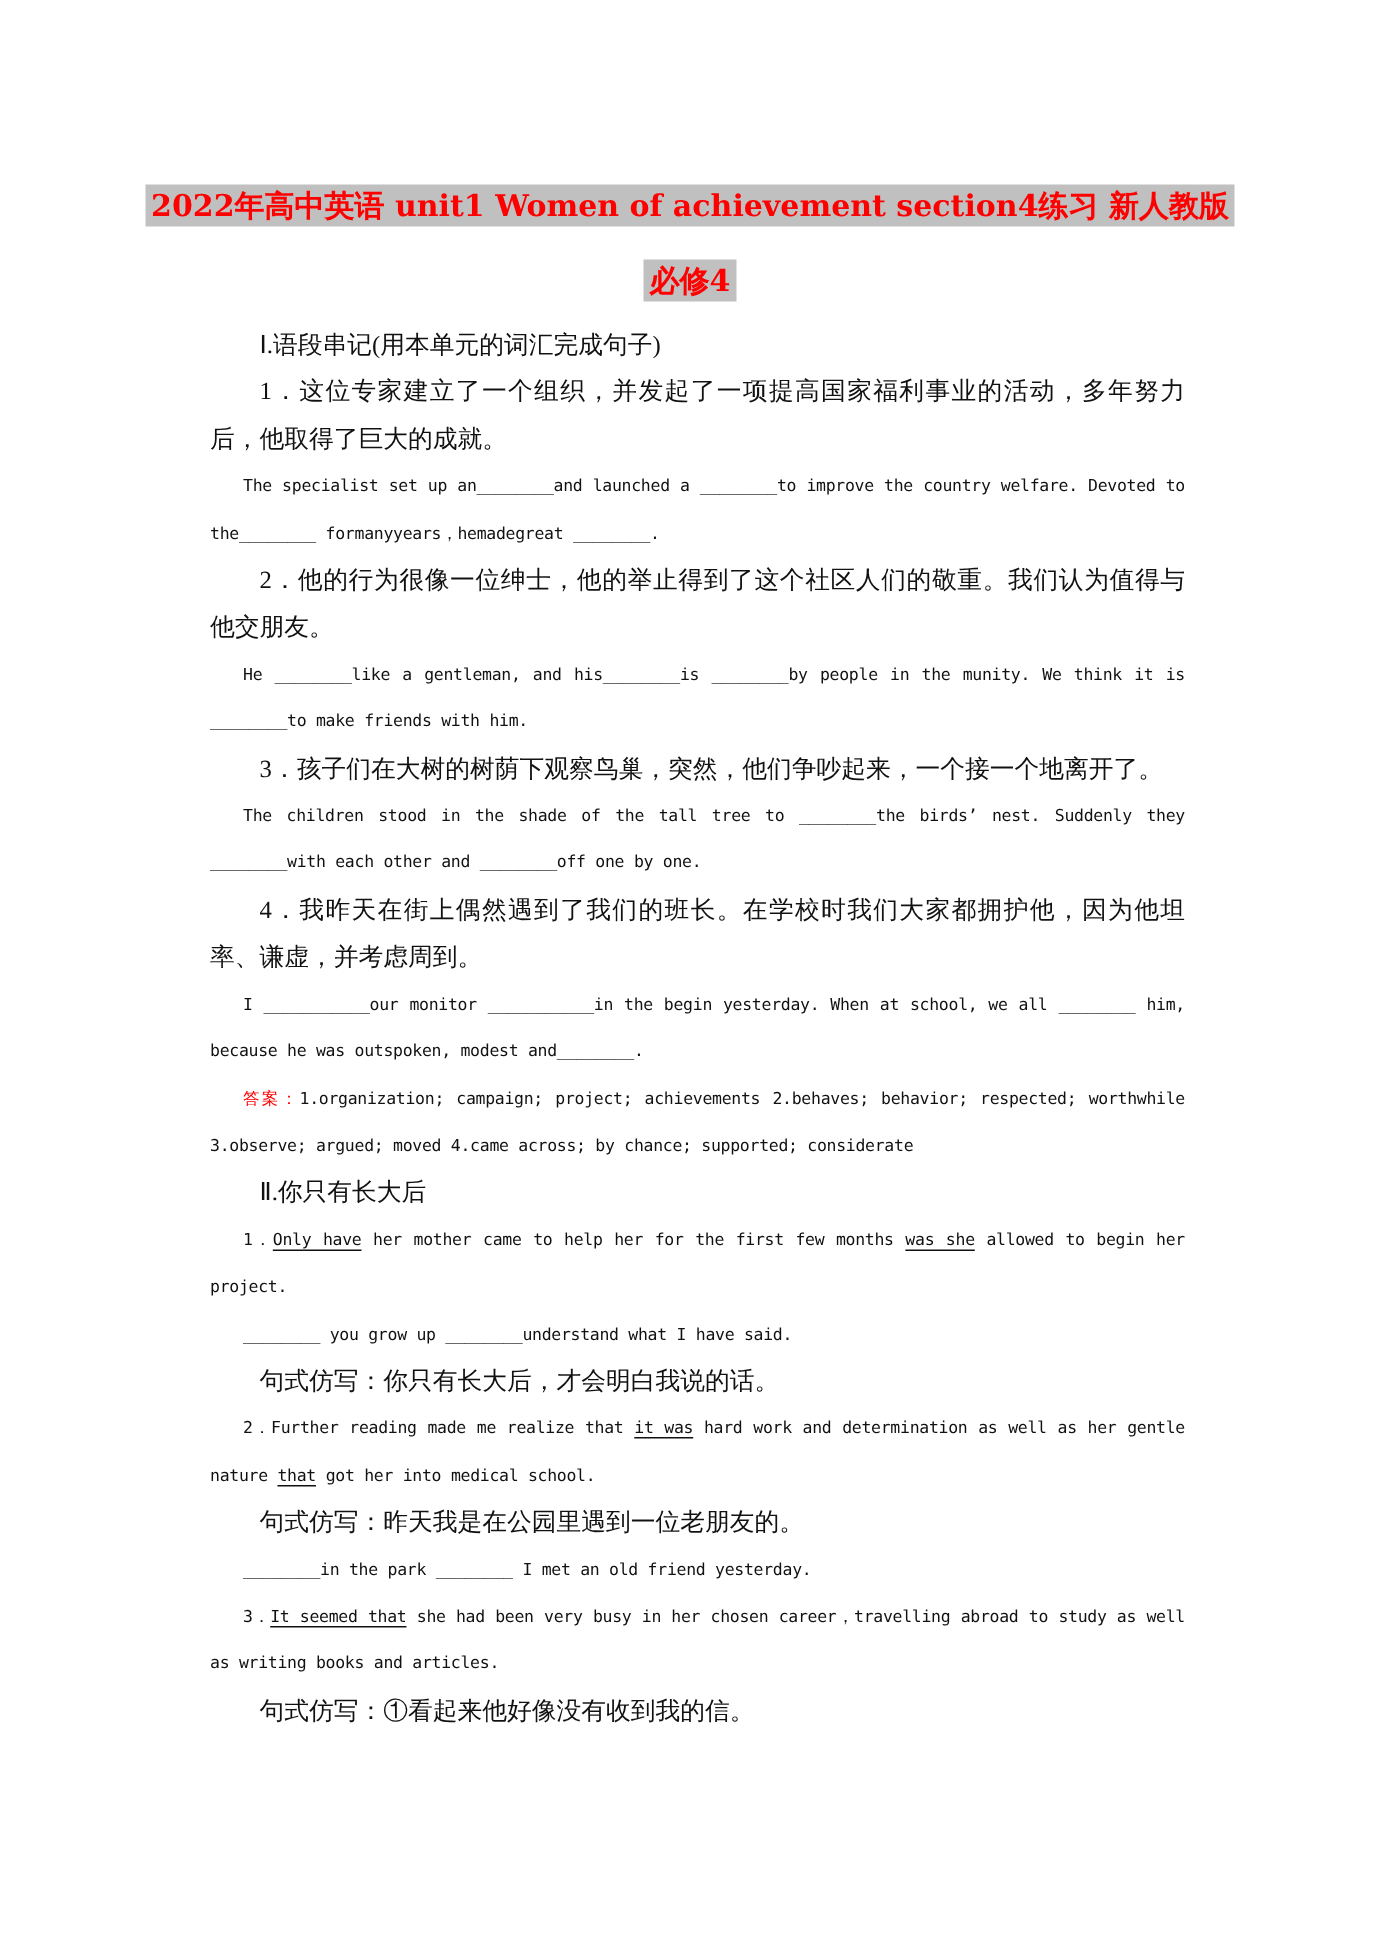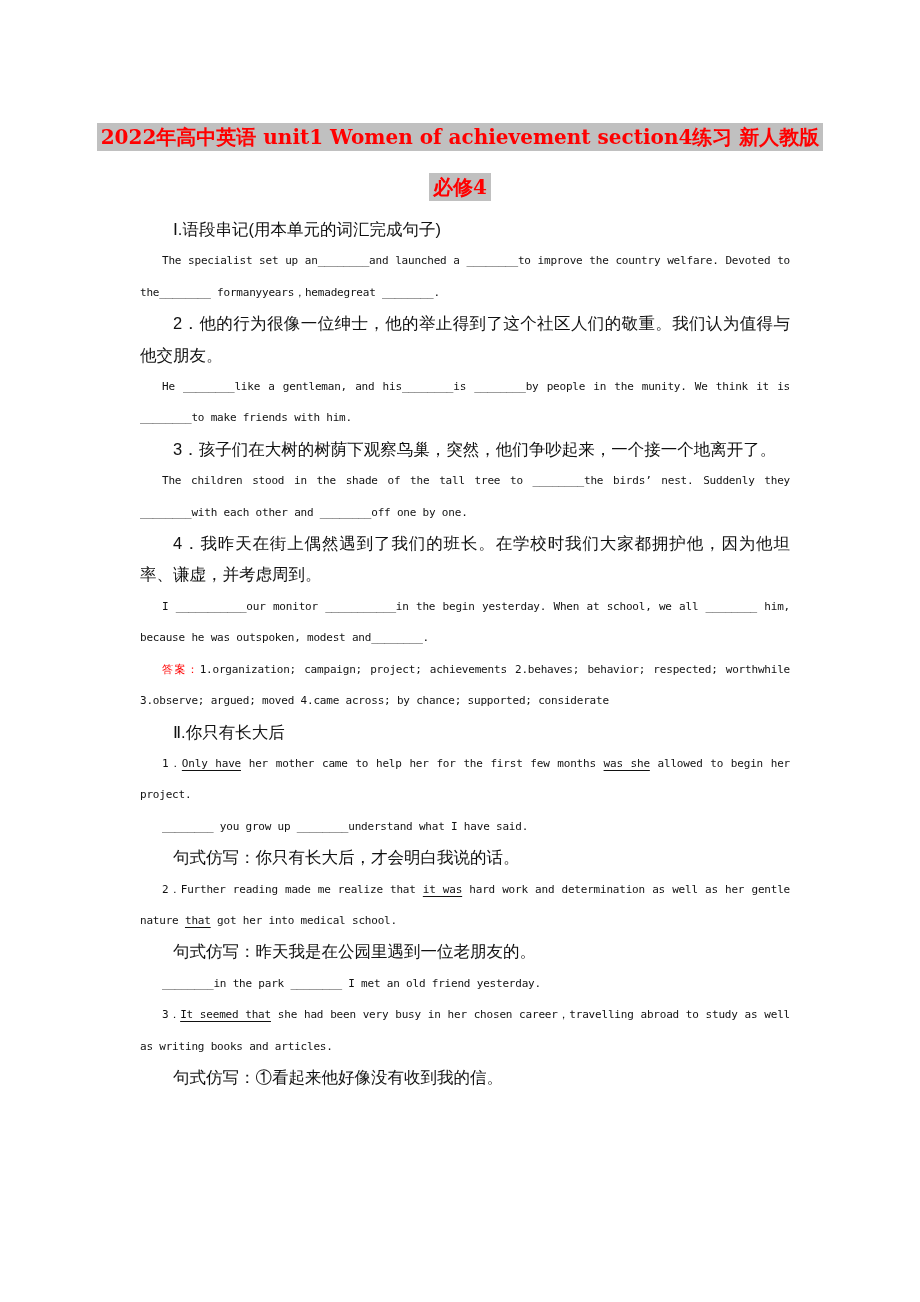--- a/index.html
+++ b/index.html
@@ -40,21 +40,21 @@
     margin-top:2px;
   }
   .para{
     margin:0;
     text-indent:2em;
     text-align:justify;
     color:var(--ink);
     line-height:31.4px;
   }
   .para.cn{
-    font-family:Liberation Sans, sans-serif;
+    font-family:Liberation Serif, serif;
     font-size:16.5px;
   }
   .para.en{
     font-family:"DejaVu Sans Mono", monospace;
     font-size:11px;
     letter-spacing:-0.2px;
   }
   .para .u{
     text-decoration:underline;
     text-underline-offset:3px;
@@ -68,20 +68,21 @@
 
 <div class="page">
   <div class="doc-title first">
     <span class="hl">2022年高中英语 unit1 Women of achievement section4练习 新人教版</span>
   </div>
   <div class="doc-title">
     <span class="hl">必修4</span>
   </div>
   <div class="doc-body">
       <p class="para cn"><span>Ⅰ.语段串记(用本单元的词汇完成句子)</span></p>
+      <p class="para cn"><span>1．这位专家建立了一个组织，并发起了一项提高国家福利事业的活动，多年努力后，他取得了巨大的成就。</span></p>
       <p class="para en"><span>The specialist set up an________and launched a ________to improve the country welfare. Devoted to the________ formanyyears，hemadegreat ________.</span></p>
       <p class="para cn"><span>2．他的行为很像一位绅士，他的举止得到了这个社区人们的敬重。我们认为值得与他交朋友。</span></p>
       <p class="para en"><span>He ________like a gentleman, and his________is ________by people in the munity. We think it is ________to make friends with him.</span></p>
       <p class="para cn"><span>3．孩子们在大树的树荫下观察鸟巢，突然，他们争吵起来，一个接一个地离开了。</span></p>
       <p class="para en"><span>The children stood in the shade of the tall tree to ________the birds’ nest. Suddenly they ________with each other and ________off one by one.</span></p>
       <p class="para cn"><span>4．我昨天在街上偶然遇到了我们的班长。在学校时我们大家都拥护他，因为他坦率、谦虚，并考虑周到。</span></p>
       <p class="para en"><span>I ___________our monitor ___________in the begin yesterday. When at school, we all ________ him, because he was outspoken, modest and________.</span></p>
       <p class="para en"><span class="red">答案：</span><span>1.organization; campaign; project; achievements  2.behaves; behavior; respected; worthwhile  3.observe; argued; moved  4.came across; by chance; supported; considerate</span></p>
       <p class="para cn"><span>Ⅱ.你只有长大后</span></p>
       <p class="para en"><span>1．</span><span class="u">Only have</span><span> her mother came to help her for the first few months </span><span class="u">was she</span><span> allowed to begin her project.</span></p>

